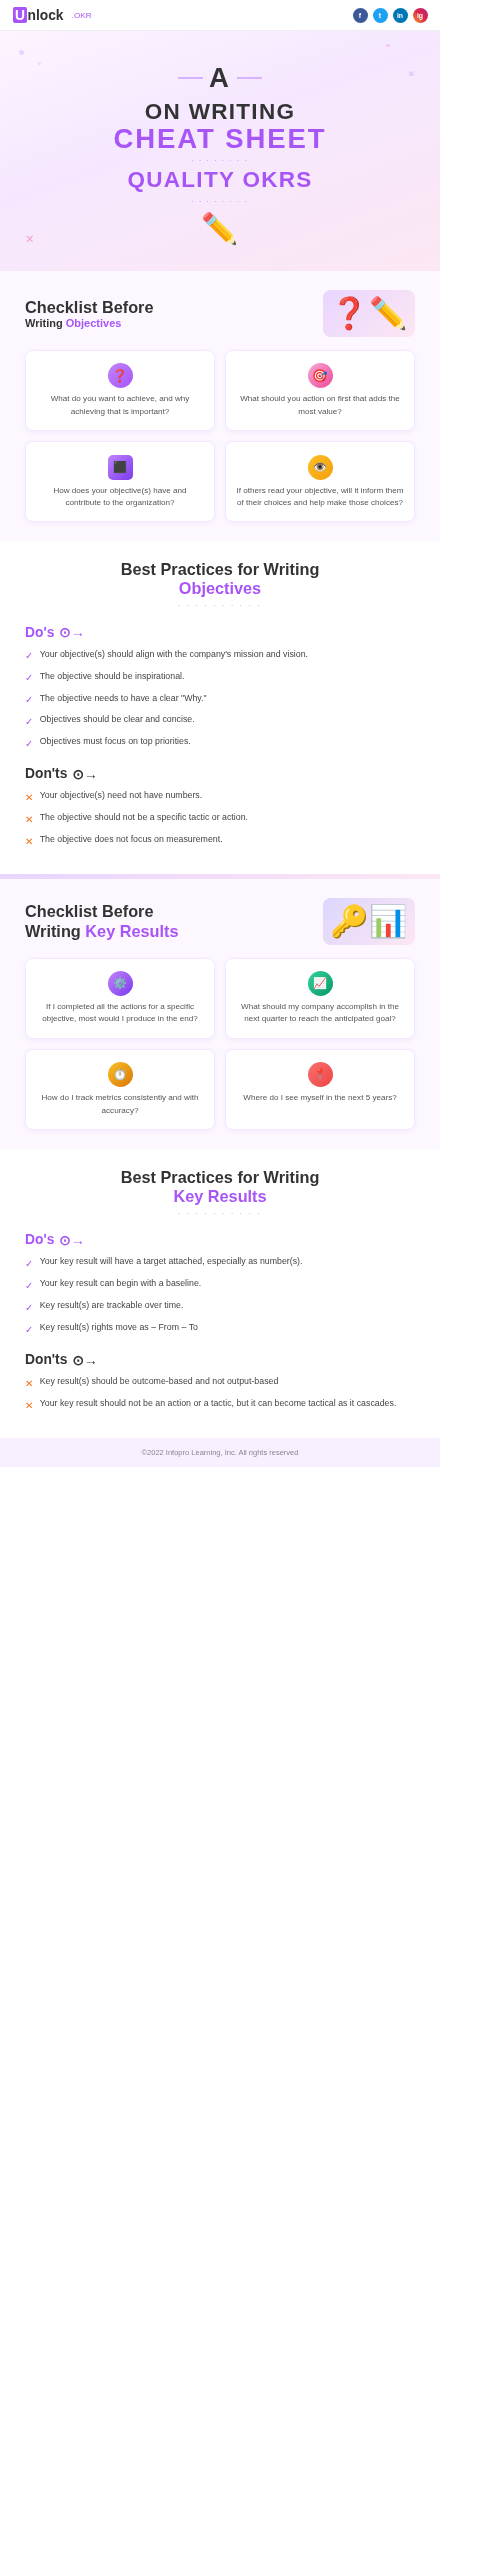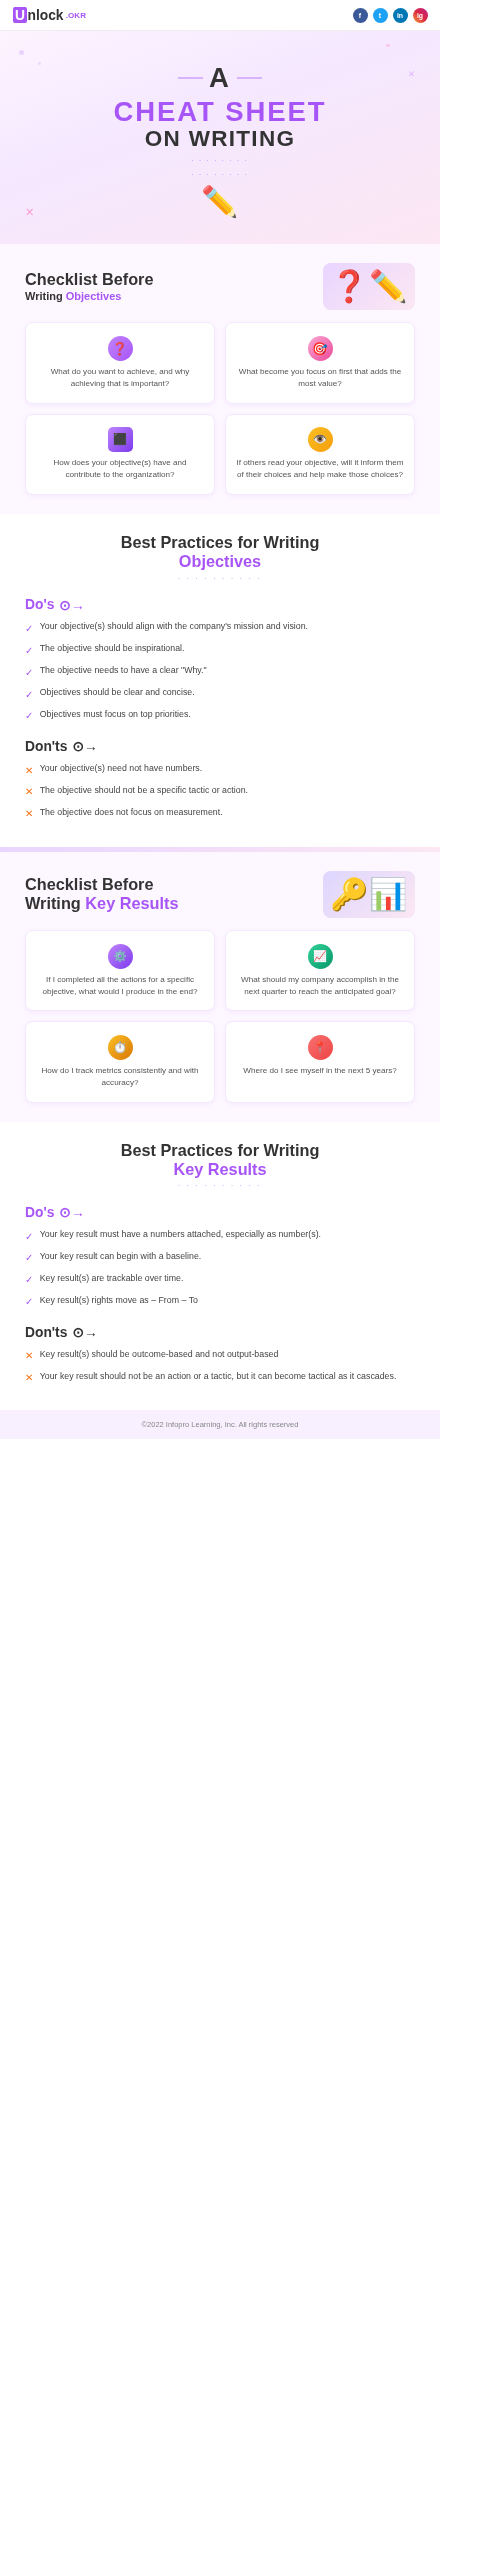--- a/index.html
+++ b/index.html
@@ -216,21 +216,21 @@
 </head>
 <body>
 
 <div class="page">
 
   <div class="header">
     <div style="display:flex;align-items:center;gap:1.3px;">
       <span style="font-size:13.8px;font-weight:900;color:#333;">
         <span style="background:#a855f7;color:white;padding:0.6px 2.5px;border-radius:1.9px;">U</span>nlock
       </span>
-      <span style="font-size:8.1px;font-weight:bold;color:#a855f7;margin-left:1px;">.OKR</span>
+      <span style="font-size:8.1px;font-weight:normal;color:#a855f7;margin-left:7px;">.OKR</span>
     </div>
     <div class="social-icons">
       <div class="social-icon">f</div>
       <div class="social-icon tw">t</div>
       <div class="social-icon li">in</div>
       <div class="social-icon ig">ig</div>
     </div>
   </div>
 
   <div class="hero" style="background:linear-gradient(160deg,#fdf4ff 0%,#f5e8ff 40%,#fce7f3 100%);padding:31px 38px 25px;text-align:center;position:relative;min-height:163px;">
@@ -242,27 +242,28 @@
     <div style="position:absolute;top:38px;right:25px;font-size:8.8px;color:#c084fc;opacity:0.5;">✕</div>
 
     <div style="display:flex;align-items:center;justify-content:center;gap:6.3px;margin-bottom:3.8px;">
       <div style="width:25px;height:1.3px;background:#d8b4fe;"></div>
       <div style="font-size:27.5px;font-weight:900;color:#333;letter-spacing:1.9px;text-transform:uppercase;">
         <span>A</span>
       </div>
       <div style="width:25px;height:1.3px;background:#d8b4fe;"></div>
     </div>
 
+    <div style="font-size:22.5px;font-weight:900;color:#333;letter-spacing:1.3px;text-transform:uppercase;line-height:1.2;">ON WRITING</div>
     <div style="font-size:27.5px;font-weight:900;color:#a855f7;letter-spacing:1.9px;text-transform:uppercase;line-height:1;">CHEAT SHEET</div>
-    <div style="font-size:22.5px;font-weight:900;color:#333;letter-spacing:1.3px;text-transform:uppercase;line-height:1.2;">ON WRITING</div>
 
     <div style="display:flex;align-items:center;justify-content:center;gap:3.8px;margin:5px 0;">
       <span style="font-size:6.3px;color:#c084fc;letter-spacing:1.9px;">· · · · · · · ·</span>
     </div>
 
+    <div style="font-size:22.5px;font-weight:900;color:#a855f7;letter-spacing:1.3px;text-transform:uppercase;line-height:1;">QUALITY OKRS</div>
 
     <div style="display:flex;align-items:center;justify-content:center;gap:2.5px;margin:6.3px 0;">
       <span style="font-size:6.3px;color:#c084fc;letter-spacing:1.9px;">· · · · · · · ·</span>
     </div>
 
     <div style="font-size:30px;margin-top:6.3px;">✏️</div>
   </div>
 
   <div style="background:#fdf8ff;padding:19px 25px;">
     <div class="checklist-header">
@@ -278,21 +279,21 @@
       <div style="font-size:31px;background:linear-gradient(135deg,#e9d5ff,#fce7f3);border-radius:7.5px;padding:5px 7.5px;">❓✏️</div>
     </div>
 
     <div class="checklist-grid">
       <div class="checklist-card">
         <div class="icon-question">❓</div>
         <div class="card-text">What do you want to achieve, and why achieving that is important?</div>
       </div>
       <div class="checklist-card">
         <div class="icon-target">🎯</div>
-        <div class="card-text">What become you focus on first that adds the most value?</div>
+        <div class="card-text">What should you action on first that adds the most value?</div>
       </div>
       <div class="checklist-card">
         <div class="icon-align">⬛</div>
         <div class="card-text">How does your objective(s) have and contribute to the organization?</div>
       </div>
       <div class="checklist-card">
         <div class="icon-read">👁️</div>
         <div class="card-text">If others read your objective, will it inform them of their choices and help make those choices?</div>
       </div>
     </div>
@@ -370,21 +371,21 @@
           <span style="color:#333;">Writing</span>
           <span style="color:#a855f7;font-weight:800;">Key Results</span>
         </div>
       </div>
       <div style="font-size:31px;background:linear-gradient(135deg,#ddd6fe,#fce7f3);border-radius:7.5px;padding:5px 7.5px;">🔑📊</div>
     </div>
 
     <div class="checklist-grid">
       <div class="checklist-card">
         <div class="icon-gear">⚙️</div>
-        <div class="card-text">If I completed all the actions for a specific objective, what would I produce in the end?</div>
+        <div class="card-text">If I completed all the actions for a specific objective, most would I produce in the end?</div>
       </div>
       <div class="checklist-card">
         <div class="icon-chart">📈</div>
         <div class="card-text">What should my company accomplish in the next quarter to reach the anticipated goal?</div>
       </div>
       <div class="checklist-card">
         <div class="icon-clock">⏱️</div>
         <div class="card-text">How do I track metrics consistently and with accuracy?</div>
       </div>
       <div class="checklist-card">
@@ -404,21 +405,21 @@
     </div>
 
     <div>
       <div class="dos-title">
         <span style="color:#a855f7;font-size:13.8px;font-weight:800;">Do's</span>
         <span style="color:#a855f7;">⊙→</span>
       </div>
       <ul class="dos-list">
         <li>
           <span class="check">✓</span>
-          <span>Your key result must have a numbers attached, especially as number(s).</span>
+          <span>Your key result will have a target attached, especially as number(s).</span>
         </li>
         <li>
           <span class="check">✓</span>
           <span>Your key result can begin with a baseline.</span>
         </li>
         <li>
           <span class="check">✓</span>
           <span>Key result(s) are trackable over time.</span>
         </li>
         <li>

